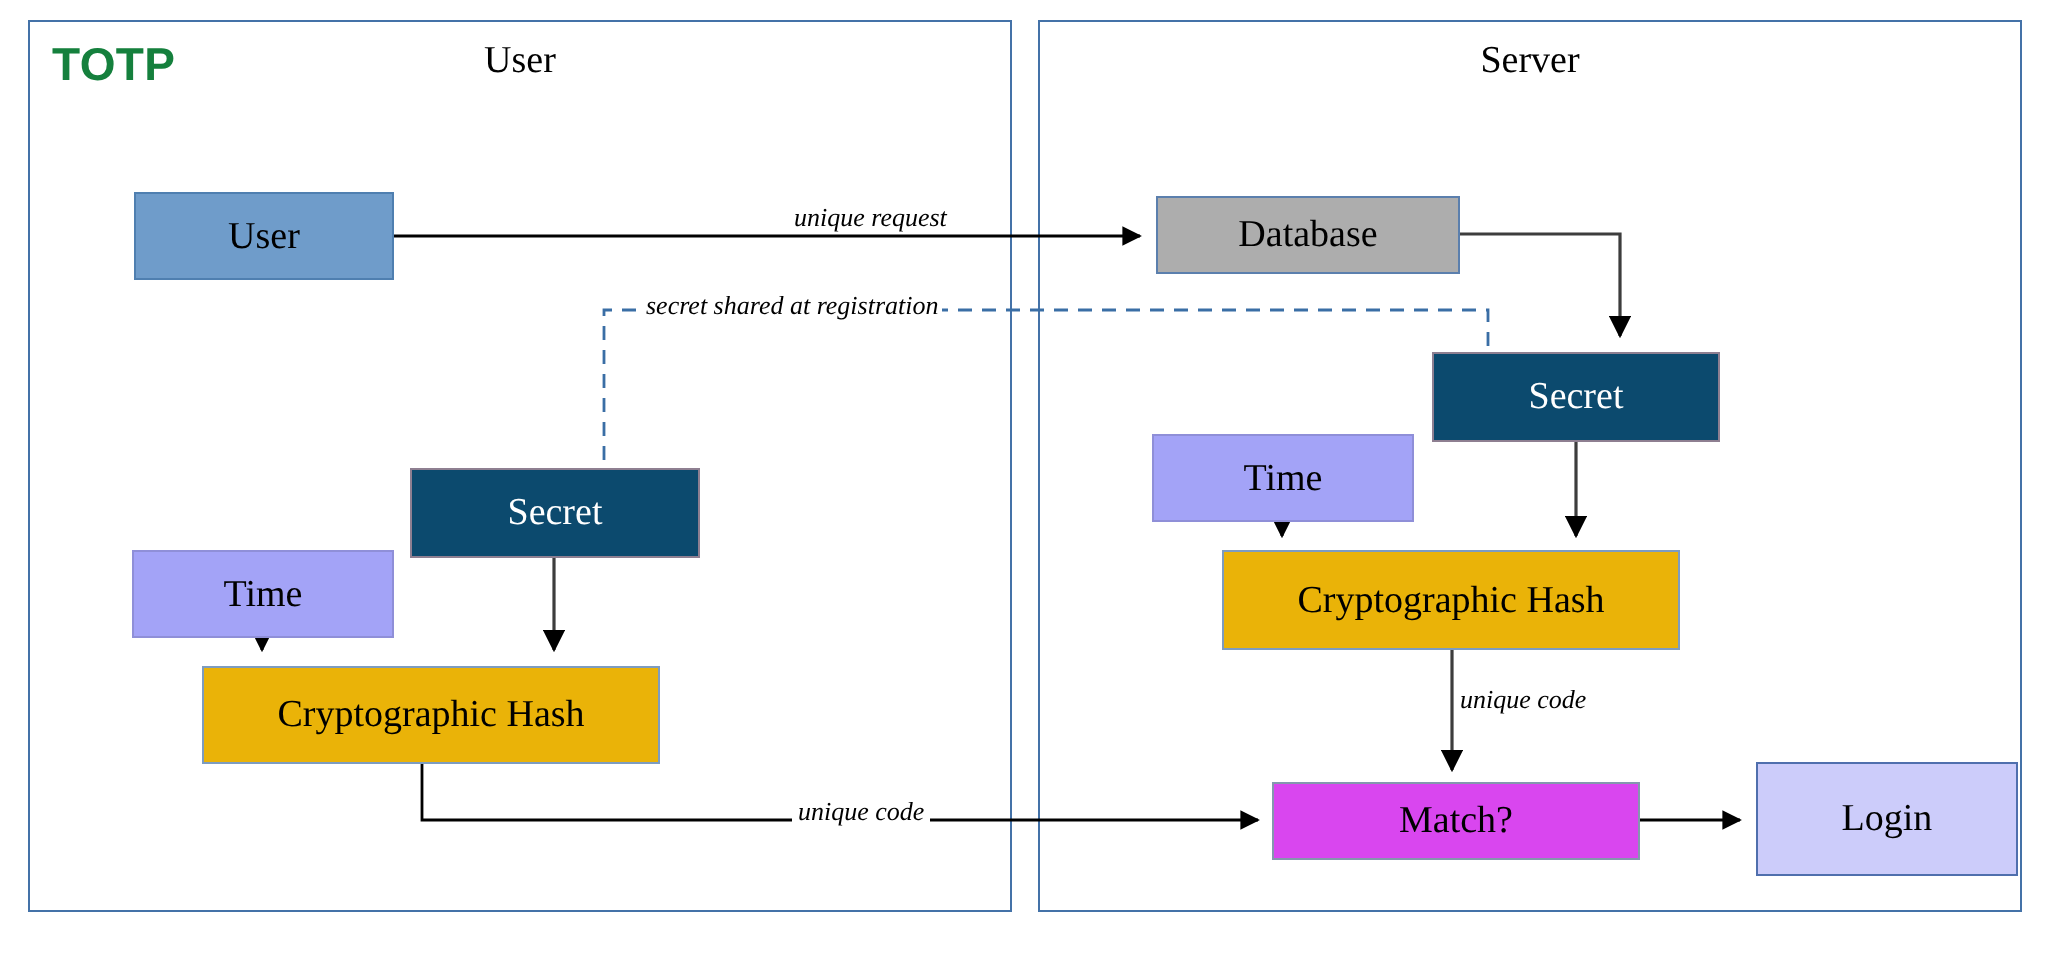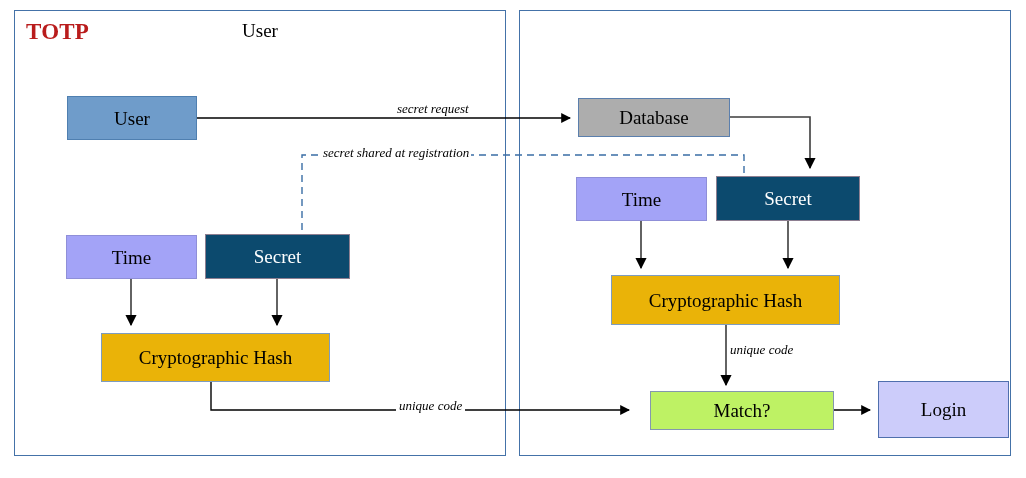--- a/index.html
+++ b/index.html
@@ -28,44 +28,44 @@
     text-align: center;
     font-size: 19px;
     color: #000000;
     font-family: "Liberation Serif", "DejaVu Serif", serif;
     white-space: nowrap;
   }
   .diagram-title {
     position: absolute;
     font-size: 23px;
     font-weight: bold;
-    color: #b91c1c;
-    font-family: Liberation Serif, serif;
+    color: #15803d;
+    font-family: Liberation Sans, sans-serif;
     letter-spacing: 0.2px;
     white-space: nowrap;
   }
   .node {
     position: absolute;
     box-sizing: border-box;
     display: flex;
     align-items: center;
     justify-content: center;
     font-size: 19px;
     color: #000000;
     border: 1.3px solid #6a8cb5;
     font-family: "Liberation Serif", "DejaVu Serif", serif;
     white-space: nowrap;
     line-height: 1;
   }
   .node.user-node    { background: #6f9cca; border-color: #4f7fb0; }
-  .node.time-node    { background: #a3a3f7; border-color: #8f8fd8; }
+  .node.time-node    { background: #a3a3f7; border-color: #8f8fd8; margin-top: 40px; }
   .node.secret-node  { background: #0c4a6e; border-color: #8e7f91; color: #ffffff; }
   .node.hash-node    { background: #eab308; border-color: #7d9cc0; }
   .node.db-node      { background: #adadad; border-color: #5b7fad; }
-  .node.match-node   { background: #bef264; border-color: #8497ae; margin-left: 14px; }
+  .node.match-node   { background: #d946ef; border-color: #8497ae; }
   .node.login-node   { background: #ccccfa; border-color: #4f6fad; }
 
   .edge-label {
     position: absolute;
     font-style: italic;
     font-size: 13px;
     color: #000000;
     font-family: "Liberation Serif", "DejaVu Serif", serif;
     white-space: nowrap;
     background: transparent;
@@ -83,20 +83,21 @@
 <body>
 
 <div id="canvas">
 
   <div class="panel" style="left:14px; top:10px; width:492px; height:446px;"></div>
   <div class="panel" style="left:519px; top:10px; width:492px; height:446px;"></div>
 
   <div class="diagram-title" style="left:26px; top:19px;">TOTP</div>
 
   <div class="panel-title" style="left:180px; top:20px; width:160px;">User</div>
+  <div class="panel-title" style="left:685px; top:20px; width:160px;">Server</div>
 
   <svg class="wires" viewBox="0 0 1026 478" xmlns="http://www.w3.org/2000/svg">
     <defs>
       <marker id="arrow" viewBox="0 0 10 10" refX="9" refY="5" markerWidth="7" markerHeight="7" orient="auto-start-reverse">
         <path d="M 0 0 L 10 5 L 0 10 z" fill="#000000"></path>
       </marker>
     </defs>
 
     <path d="M 197 118 L 570 118" stroke="#000000" stroke-width="1.4" fill="none" marker-end="url(#arrow)"></path>
 
@@ -132,21 +133,21 @@
   <div class="node time-node" style="left:576px; top:177px; width:131px; height:44px;">Time</div>
 
   <div class="node secret-node" style="left:716px; top:176px; width:144px; height:45px;">Secret</div>
 
   <div class="node hash-node" style="left:611px; top:275px; width:229px; height:50px;">Cryptographic Hash</div>
 
   <div class="node match-node" style="left:636px; top:391px; width:184px; height:39px;">Match?</div>
 
   <div class="node login-node" style="left:878px; top:381px; width:131px; height:57px;">Login</div>
 
-  <div class="edge-label" style="left:397px; top:101px;">secret request</div>
+  <div class="edge-label" style="left:397px; top:101px;">unique request</div>
 
   <div class="edge-label" style="left:321px; top:145px; background:#ffffff; padding:0 2px;text-align:right;">secret shared at registration</div>
 
   <div class="edge-label" style="left:396px; top:398px; background:#ffffff; padding:0 3px;">unique code</div>
 
   <div class="edge-label" style="left:730px; top:342px;">unique code</div>
 
 </div>
 
 </body></html>

